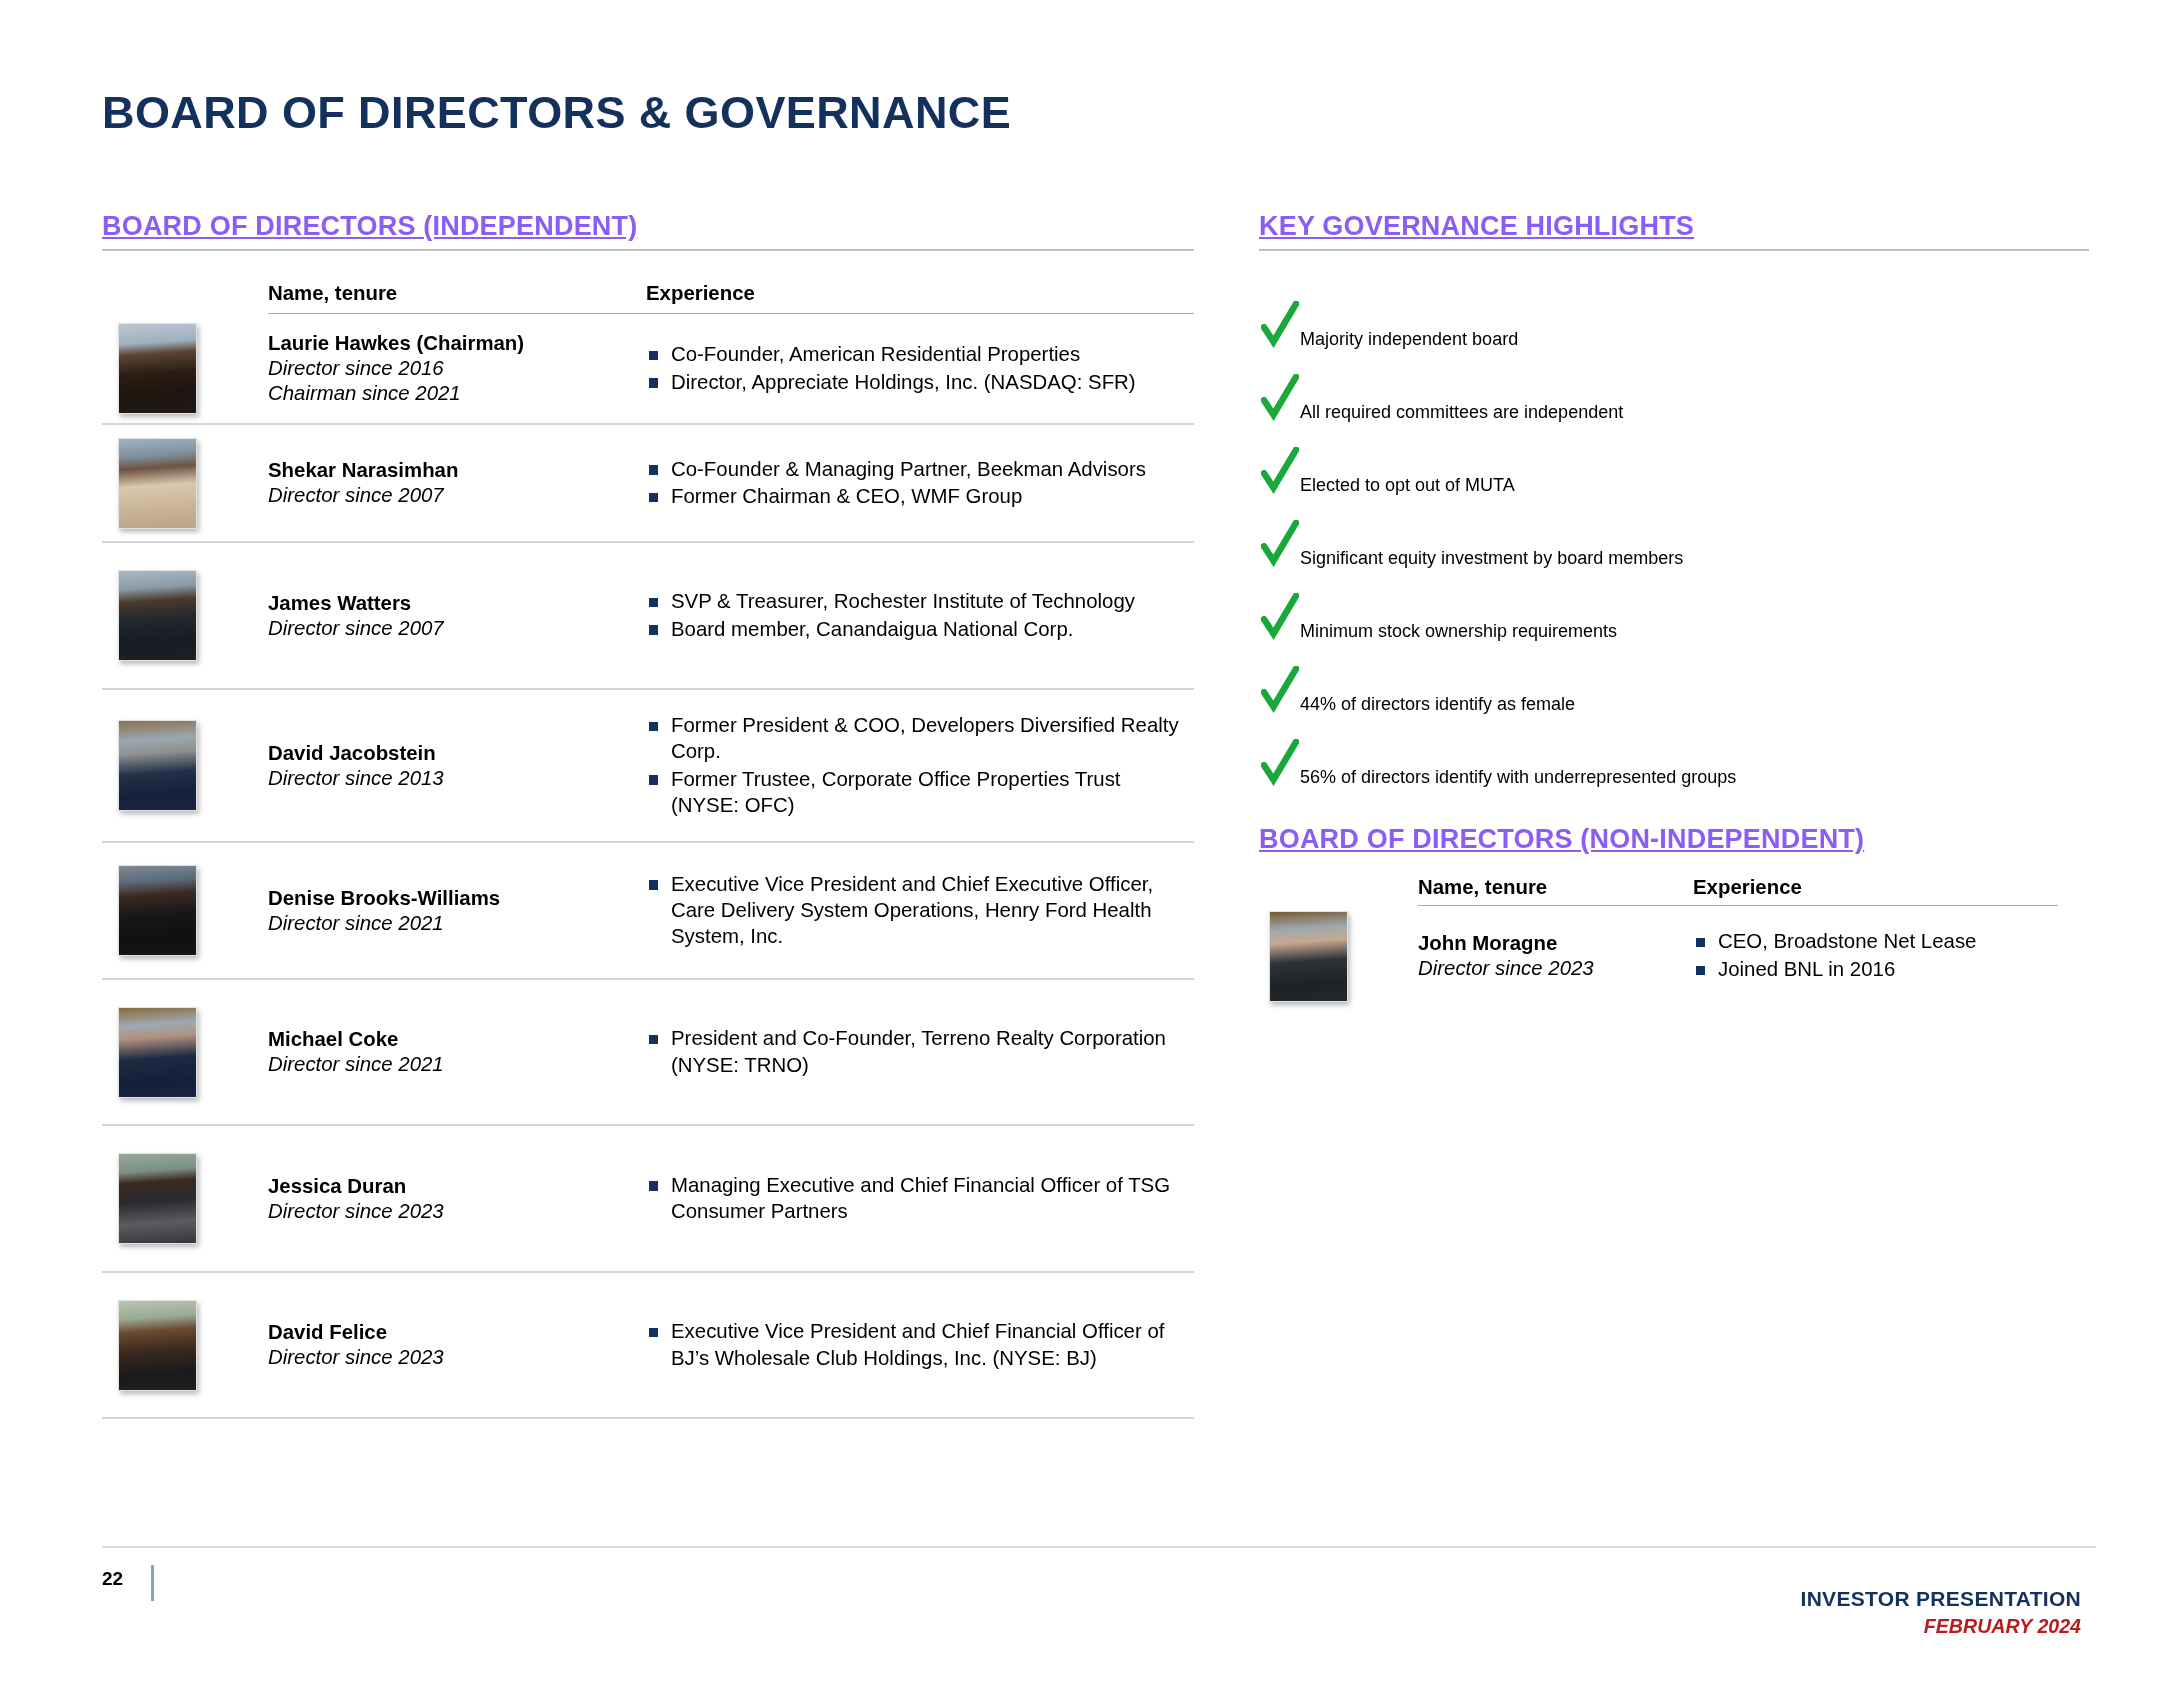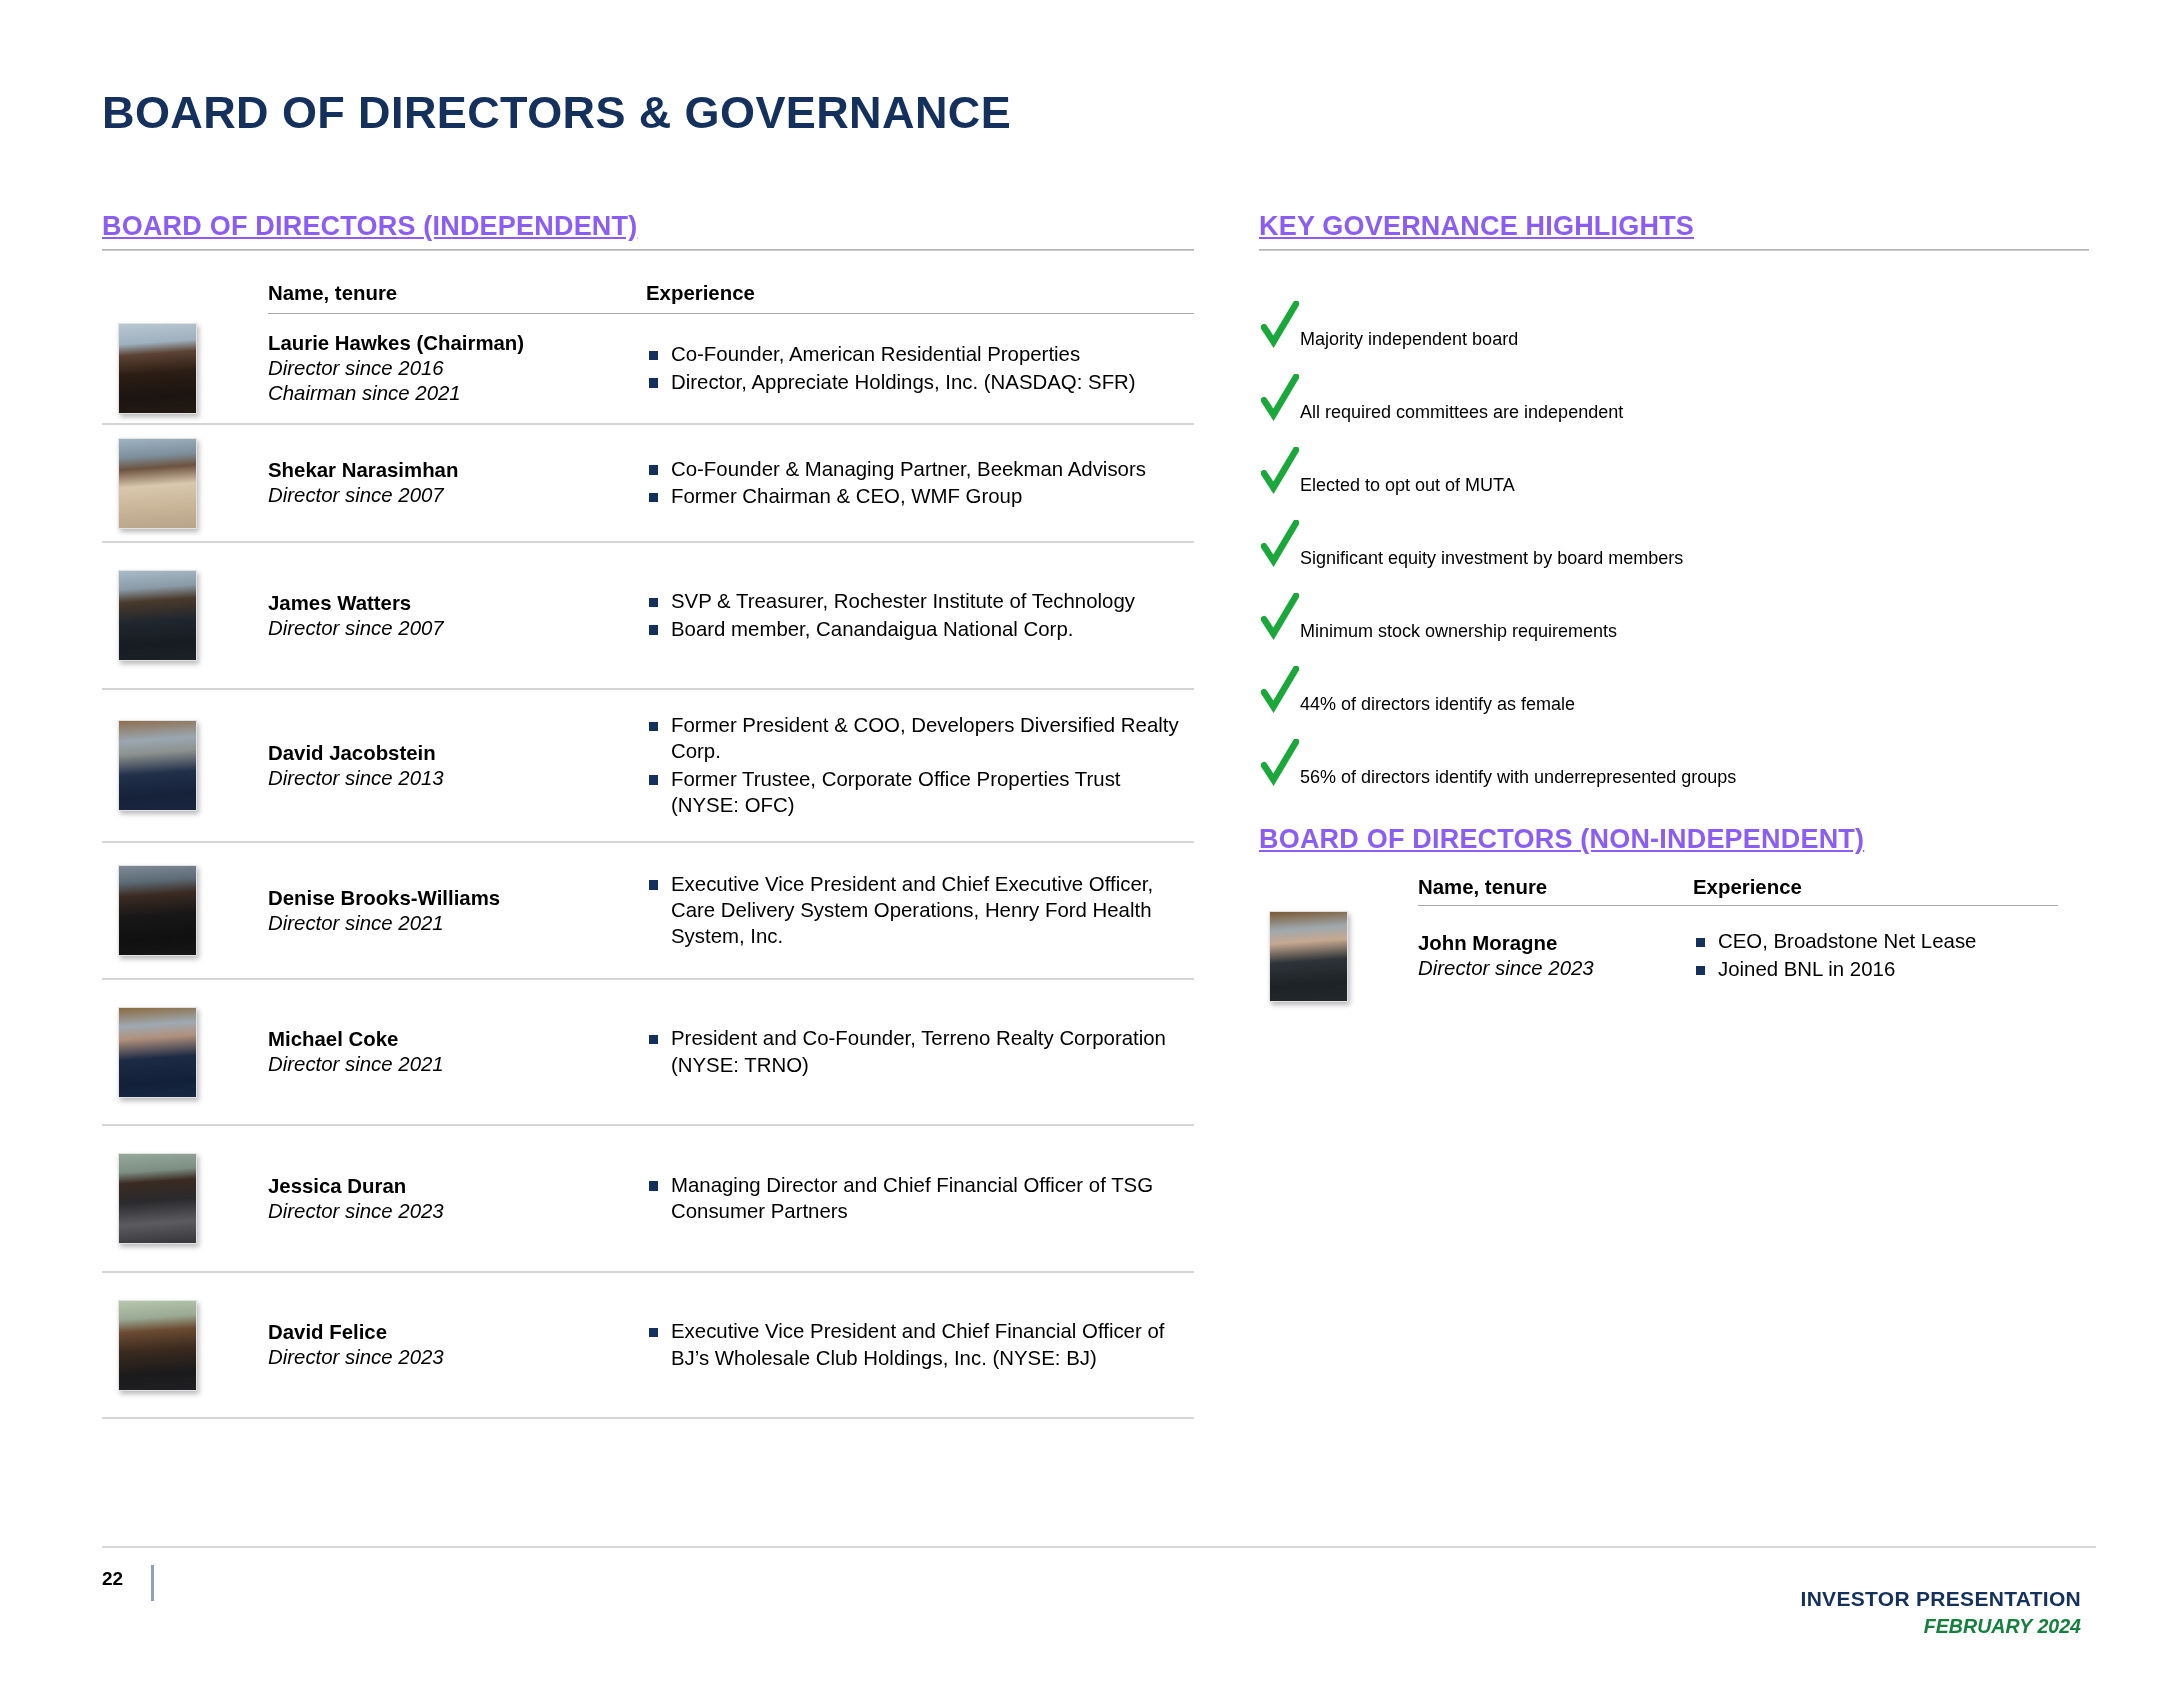--- a/index.html
+++ b/index.html
@@ -262,21 +262,21 @@
     font-size: 21px;
     font-weight: bold;
     color: #14315e;
     letter-spacing: 0.3px;
     margin-left: 35px;
   }
   .footer-date {
     font-size: 19.6px;
     font-style: italic;
     font-weight: bold;
-    color: #15803d;
+    color: #b91c1c;
     margin-top: 4.4px;
   }
 
   
   .ph1 { background: linear-gradient(176deg,#b9c7d2 0%,#9fb0be 22%,#5c4334 34%,#2b1d14 55%,#1b1410 80%,#241a14 100%); }
   .ph2 { background: linear-gradient(176deg,#9fb3c2 0%,#7e8f9c 20%,#6d5340 33%,#d9c7ae 52%,#c9b699 75%,#b7a489 100%); }
   .ph3 { background: linear-gradient(176deg,#a8bac8 0%,#8a9aa6 20%,#4a3a2c 34%,#20262e 56%,#171c22 80%,#1c2128 100%); }
   .ph4 { background: linear-gradient(176deg,#8d6f4e 0%,#9aa7b2 22%,#8e928f 36%,#22304a 58%,#16213a 82%,#1a2640 100%); }
   .ph5 { background: linear-gradient(176deg,#7e8b96 0%,#5d6b76 18%,#3b2a22 33%,#171717 55%,#101010 80%,#161616 100%); }
   .ph6 { background: linear-gradient(176deg,#8a6a3e 0%,#9fa9b3 20%,#b0907c 34%,#1c2a44 56%,#12203a 82%,#182741 100%); }
@@ -399,21 +399,21 @@
     <div class="dir-row" style="height:147px">
       <div class="photo-cell">
         <div class="photo ph7"></div>
       </div>
       <div class="name-cell">
         <div class="dir-name">Jessica Duran</div>
         <div class="dir-tenure">Director since 2023</div>
       </div>
       <div class="exp-cell">
         <ul class="exp-list">
-          <li>Managing Director and Chief Financial Officer of TSG Consumer Partners</li>
+          <li>Managing Executive and Chief Financial Officer of TSG Consumer Partners</li>
         </ul>
       </div>
     </div>
 
     <div class="dir-row last" style="height:146px">
       <div class="photo-cell">
         <div class="photo ph8"></div>
       </div>
       <div class="name-cell">
         <div class="dir-name">David Felice</div>

